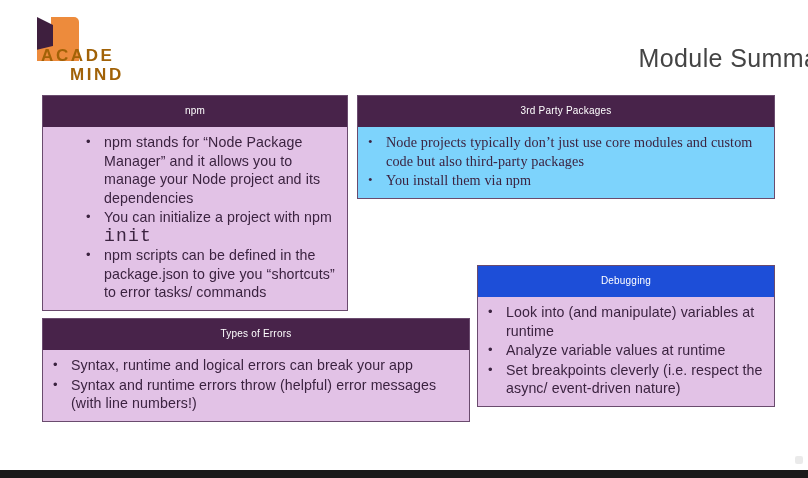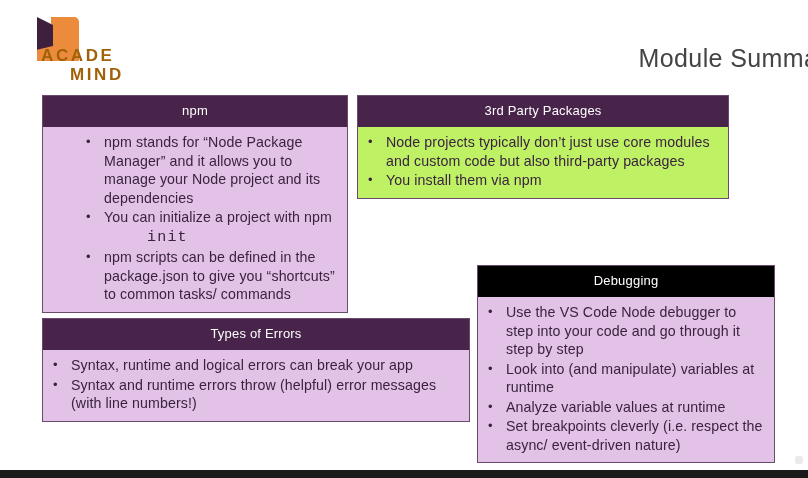--- a/index.html
+++ b/index.html
@@ -79,21 +79,21 @@
   .card {
     position: absolute;
     box-sizing: border-box;
     border: 1px solid #6A4B6E;
     background: #E2C2E6;
   }
   .card-header {
     background: #48234A;
     color: #FFFFFF;
     text-align: center;
-    font-size: 13px;
+    font-size: 10px;
     line-height: 16px;
     padding: 7px 4px 8px 4px;
     letter-spacing: 0.2px;
   }
   .card-body {
     background: #E2C2E6;
     padding: 6px 8px 7px 6px;
   }
   ul.bullets {
     margin: 0;
@@ -112,28 +112,27 @@
   ul.bullets > li::before {
     content: "\2022";
     position: absolute;
     left: 4px;
     top: 0;
     color: #3B2340;
     font-size: 13px;
   }
   .mono {
     font-family: "Liberation Mono", monospace;
-    font-size: 15px;
+    font-size: 18px;
     letter-spacing: 1.2px;
-    margin-left: 43px;
   }
 
   
   #card-npm      { left: 42px;  top: 95px;  width: 306px; }
-  #card-3rd      { left: 357px; top: 95px;  width: 372px; }
+  #card-3rd      { left: 357px; top: 95px;  width: 418px; }
   #card-debug    { left: 477px; top: 265px; width: 298px; }
   #card-errors   { left: 42px;  top: 318px; width: 428px; }
 
   
   .bottom-bar {
     position: absolute;
     left: 0;
     bottom: 0;
     width: 808px;
     height: 8px;
@@ -162,40 +161,39 @@
 </div>
 
 <div class="page-title" style="color: rgb(68, 68, 68);">Module Summary</div>
 
 <div class="card" id="card-npm" style="border-color: rgb(106, 75, 110);">
   <div class="card-header" style="background: rgb(72, 35, 74);">npm</div>
   <div class="card-body" style="background: rgb(226, 194, 230); padding-left: 39px;">
     <ul class="bullets">
         <li><span>npm stands for “Node Package Manager” and it allows you to manage your Node project and its dependencies</span></li>
         <li><span>You can initialize a project with npm </span><span class="mono">init</span></li>
-        <li><span>npm scripts can be defined in the package.json to give you “shortcuts” to common tasks/ commands</span></li>
+        <li><span>npm scripts can be defined in the package.json to give you “shortcuts” to error tasks/ commands</span></li>
       </ul>
   </div>
 </div>
 
 <div class="card" id="card-3rd" style="border-color: rgb(106, 75, 110);">
   <div class="card-header" style="background: rgb(72, 35, 74);">3rd Party Packages</div>
-  <div class="card-body" style="background: #bef264;">
+  <div class="card-body" style="background: #7dd3fc; font-family: Liberation Serif, serif;">
     <ul class="bullets">
         <li><span>Node projects typically don’t just use core modules and custom code but also third-party packages</span></li>
         <li><span>You install them via npm</span></li>
       </ul>
   </div>
 </div>
 
 <div class="card" id="card-debug" style="border-color: rgb(106, 75, 110);">
-  <div class="card-header" style="background: #000000;">Debugging</div>
+  <div class="card-header" style="background: #1d4ed8;">Debugging</div>
   <div class="card-body" style="background: rgb(226, 194, 230);">
     <ul class="bullets">
-        <li><span>Use the VS Code Node debugger to step into your code and go through it step by step</span></li>
         <li><span>Look into (and manipulate) variables at runtime</span></li>
         <li><span>Analyze variable values at runtime</span></li>
         <li><span>Set breakpoints cleverly (i.e. respect the async/ event-driven nature)</span></li>
       </ul>
   </div>
 </div>
 
 <div class="card" id="card-errors" style="border-color: rgb(106, 75, 110);">
   <div class="card-header" style="background: rgb(72, 35, 74);">Types of Errors</div>
   <div class="card-body" style="background: rgb(226, 194, 230); border-radius: 8px;">

